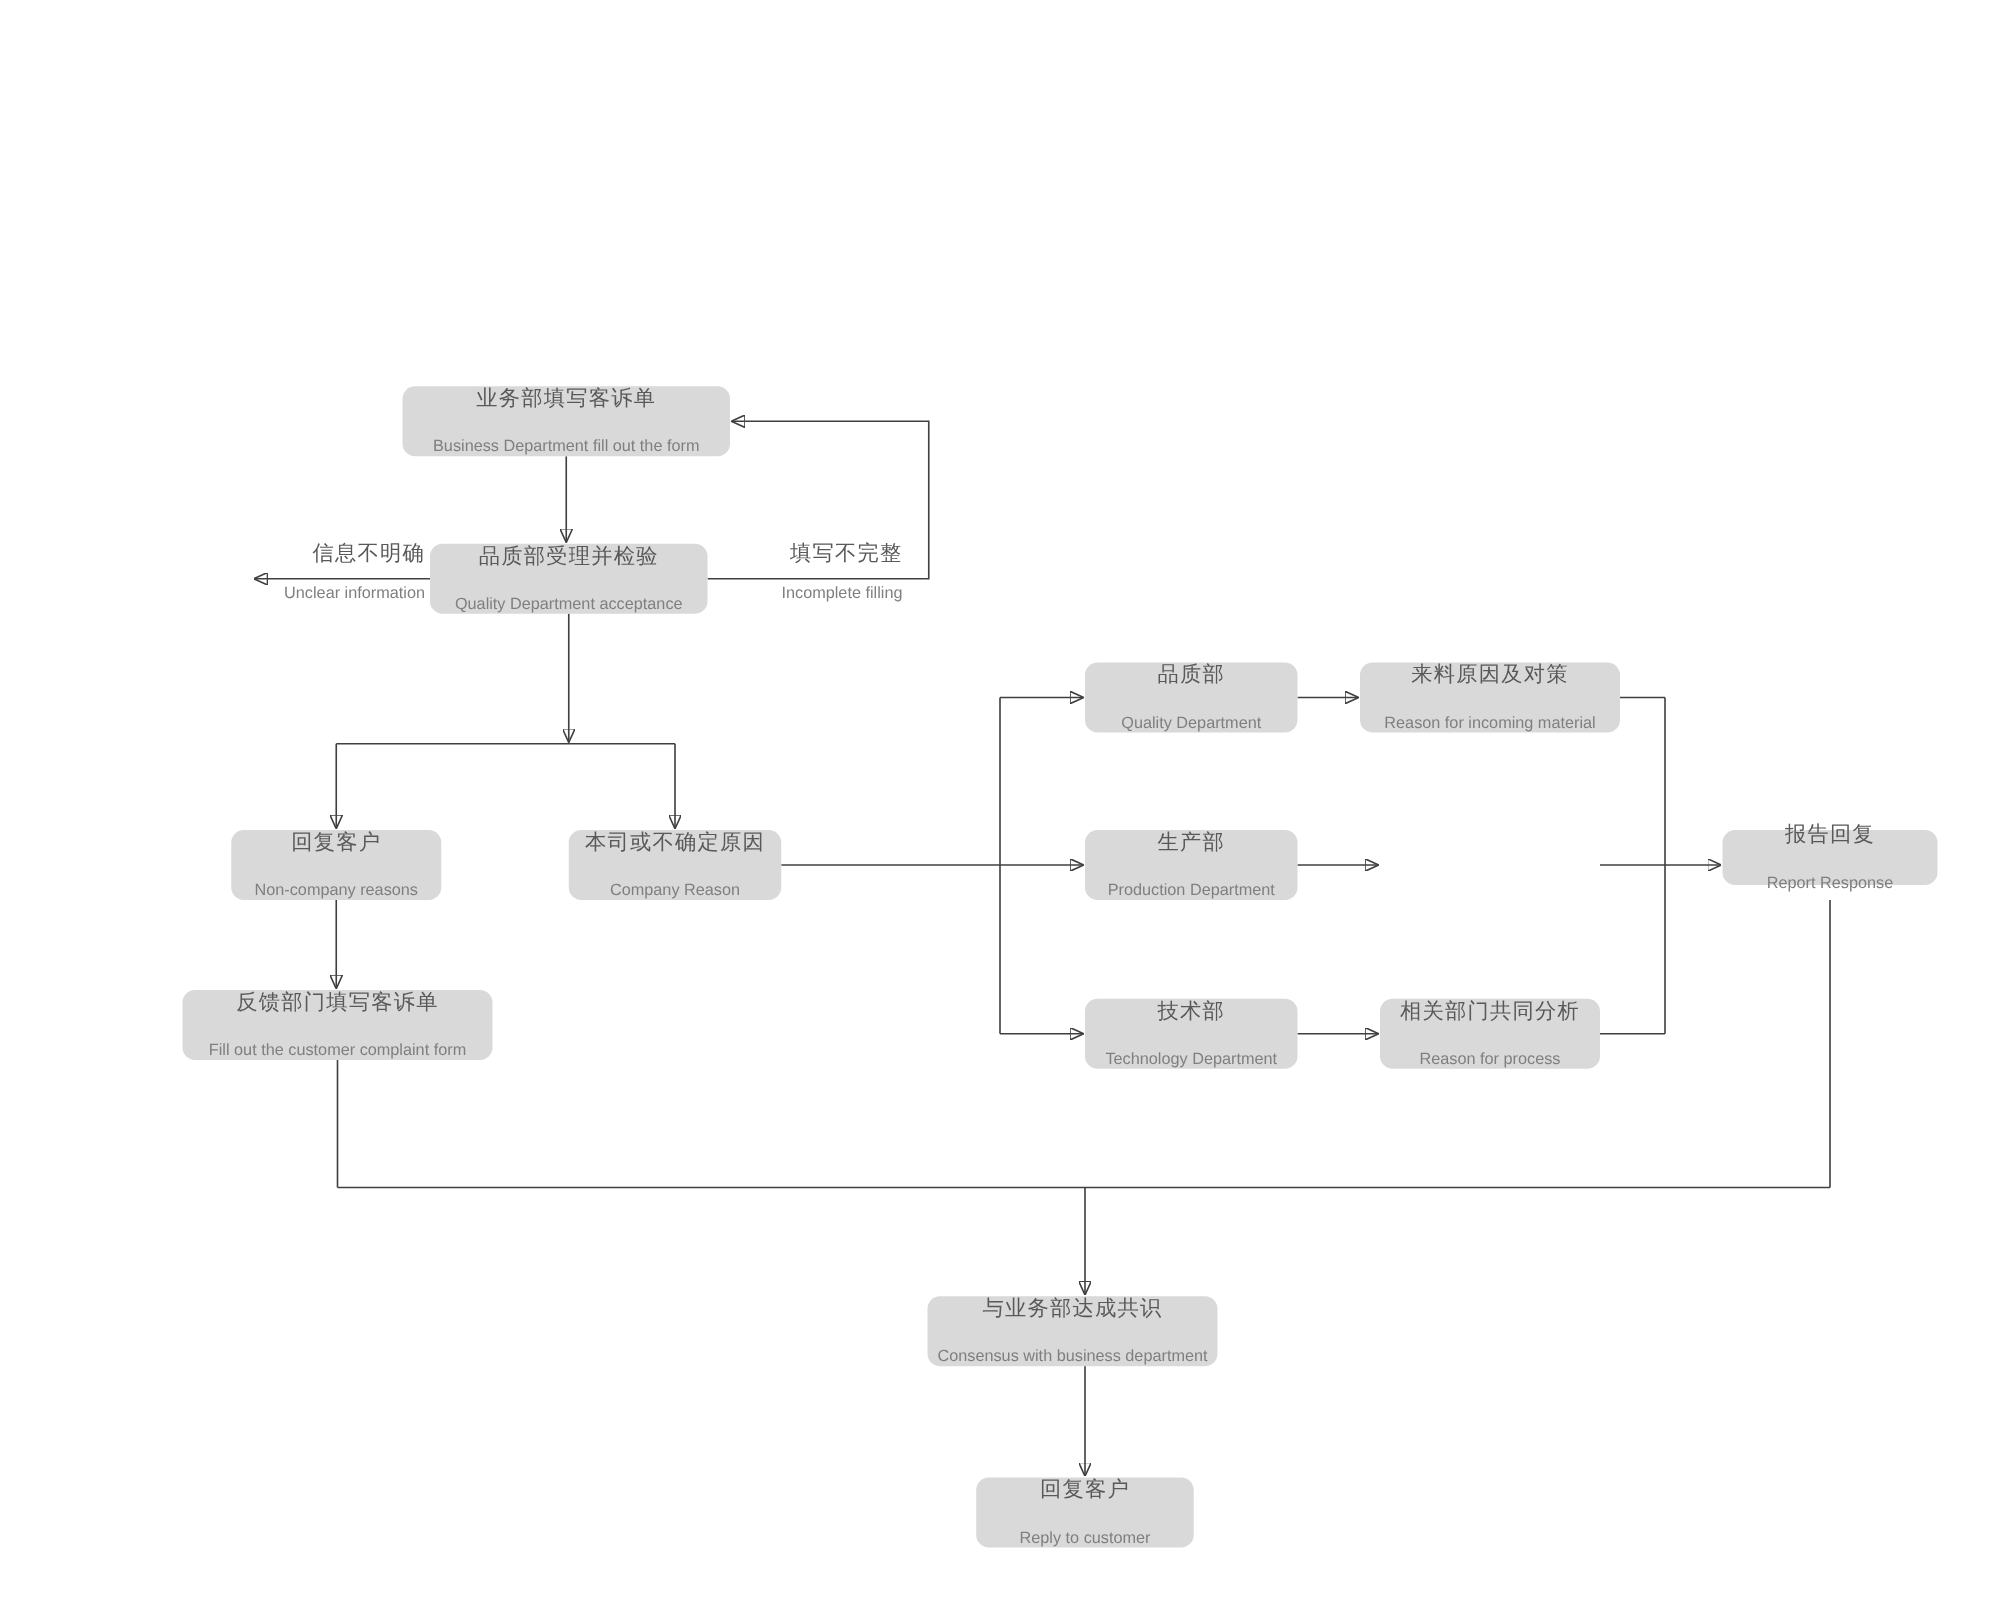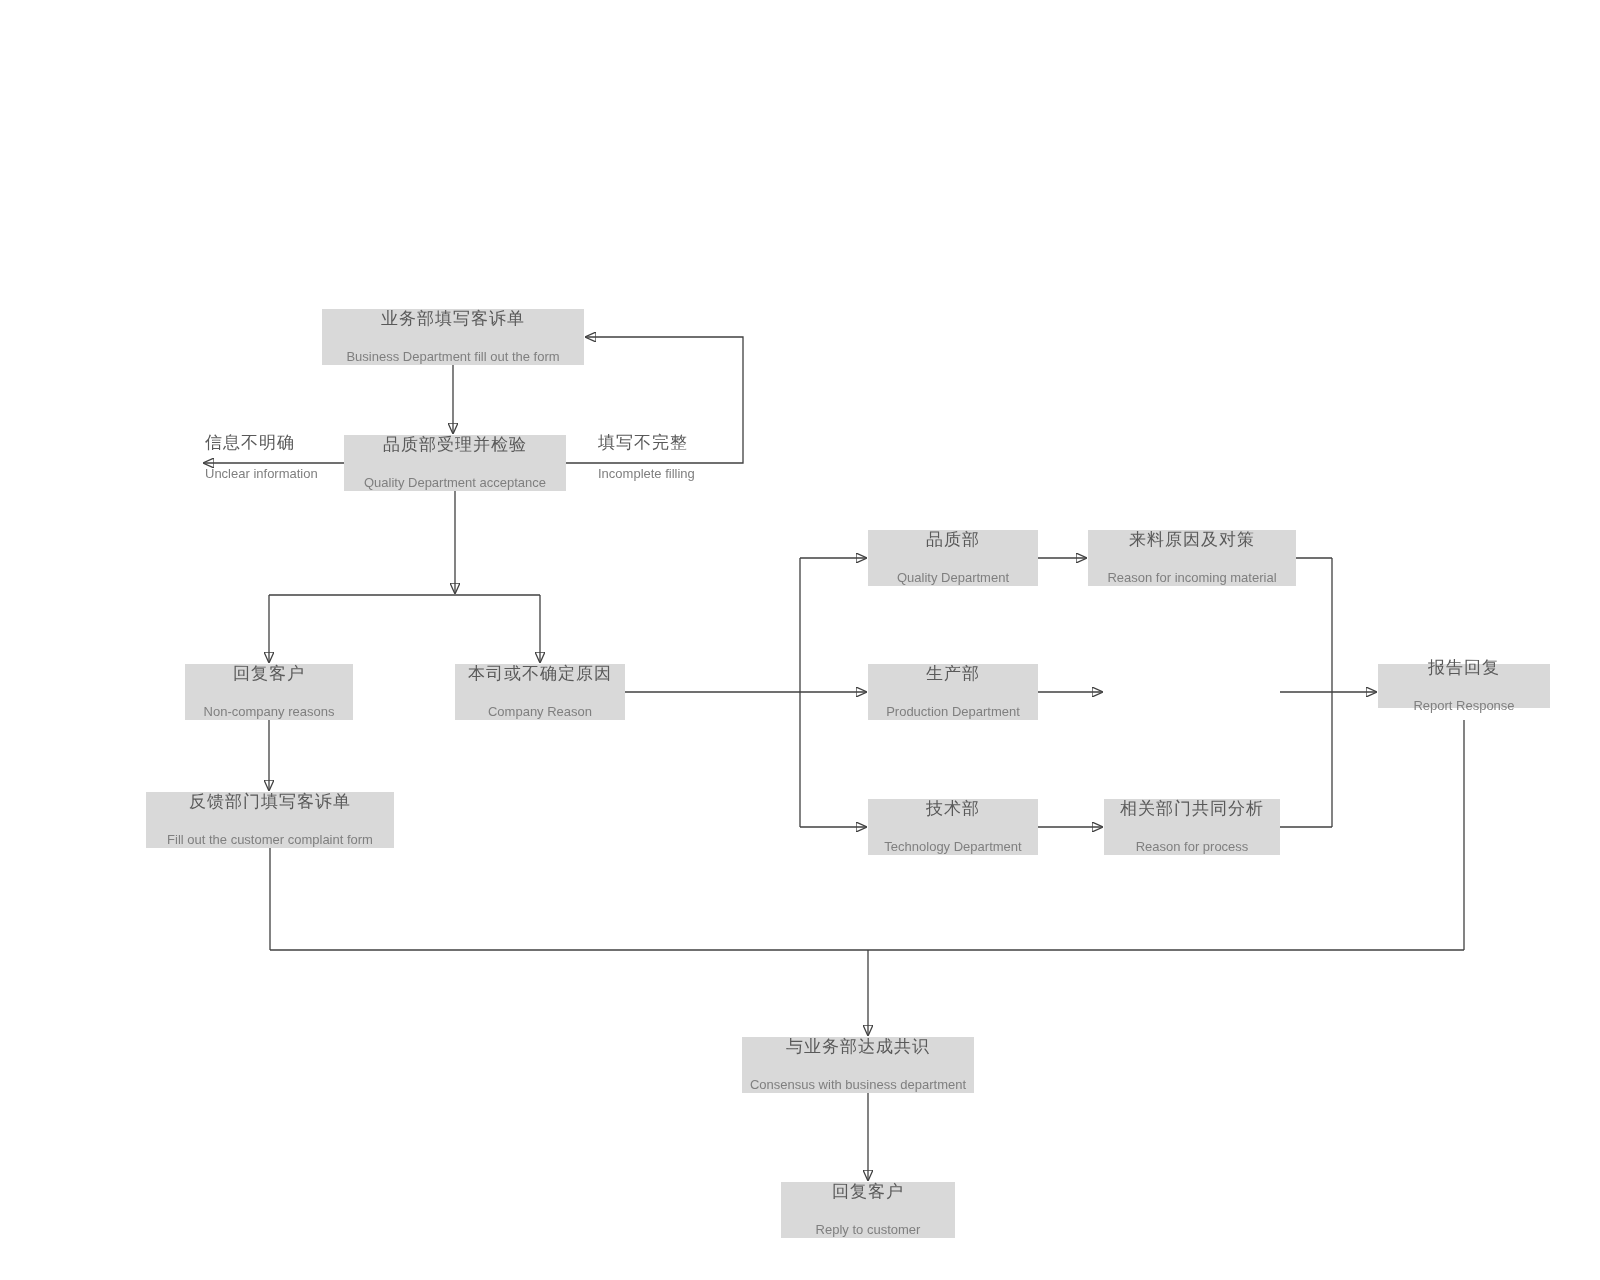--- a/index.html
+++ b/index.html
@@ -18,21 +18,21 @@
   .wires { position: absolute; left: 0; top: 0; }
   .wires path {
     fill: none;
     stroke: var(--line, #404040);
     stroke-width: 1.3;
   }
   .ae { marker-end: url(#arr); }
   .node {
     position: absolute;
     background: var(--box-fill, #d9d9d9);
-    border-radius: 0;
+    border-radius: 10px;
     display: flex;
     flex-direction: column;
     align-items: center;
     justify-content: center;
     text-align: center;
     padding: 4px 8px;
   }
   .node .zh {
     font-size: 17px;
     color: var(--zh-text, #595959);
@@ -41,21 +41,21 @@
     white-space: nowrap;
   }
   .node .en {
     font-size: 13px;
     color: var(--en-text, #7f7f7f);
     margin-top: 20px;
     line-height: 1.15;
     white-space: nowrap;
   }
   .edge-label { position: absolute; }
-  .edge-label.center { text-align: left; }
+  .edge-label.center { text-align: right; }
   .edge-label .zh {
     display: block;
     font-size: 17px;
     color: var(--zh-text, #595959);
     letter-spacing: 1px;
     line-height: 24px;
     white-space: nowrap;
   }
   .edge-label .en {
     display: block;

